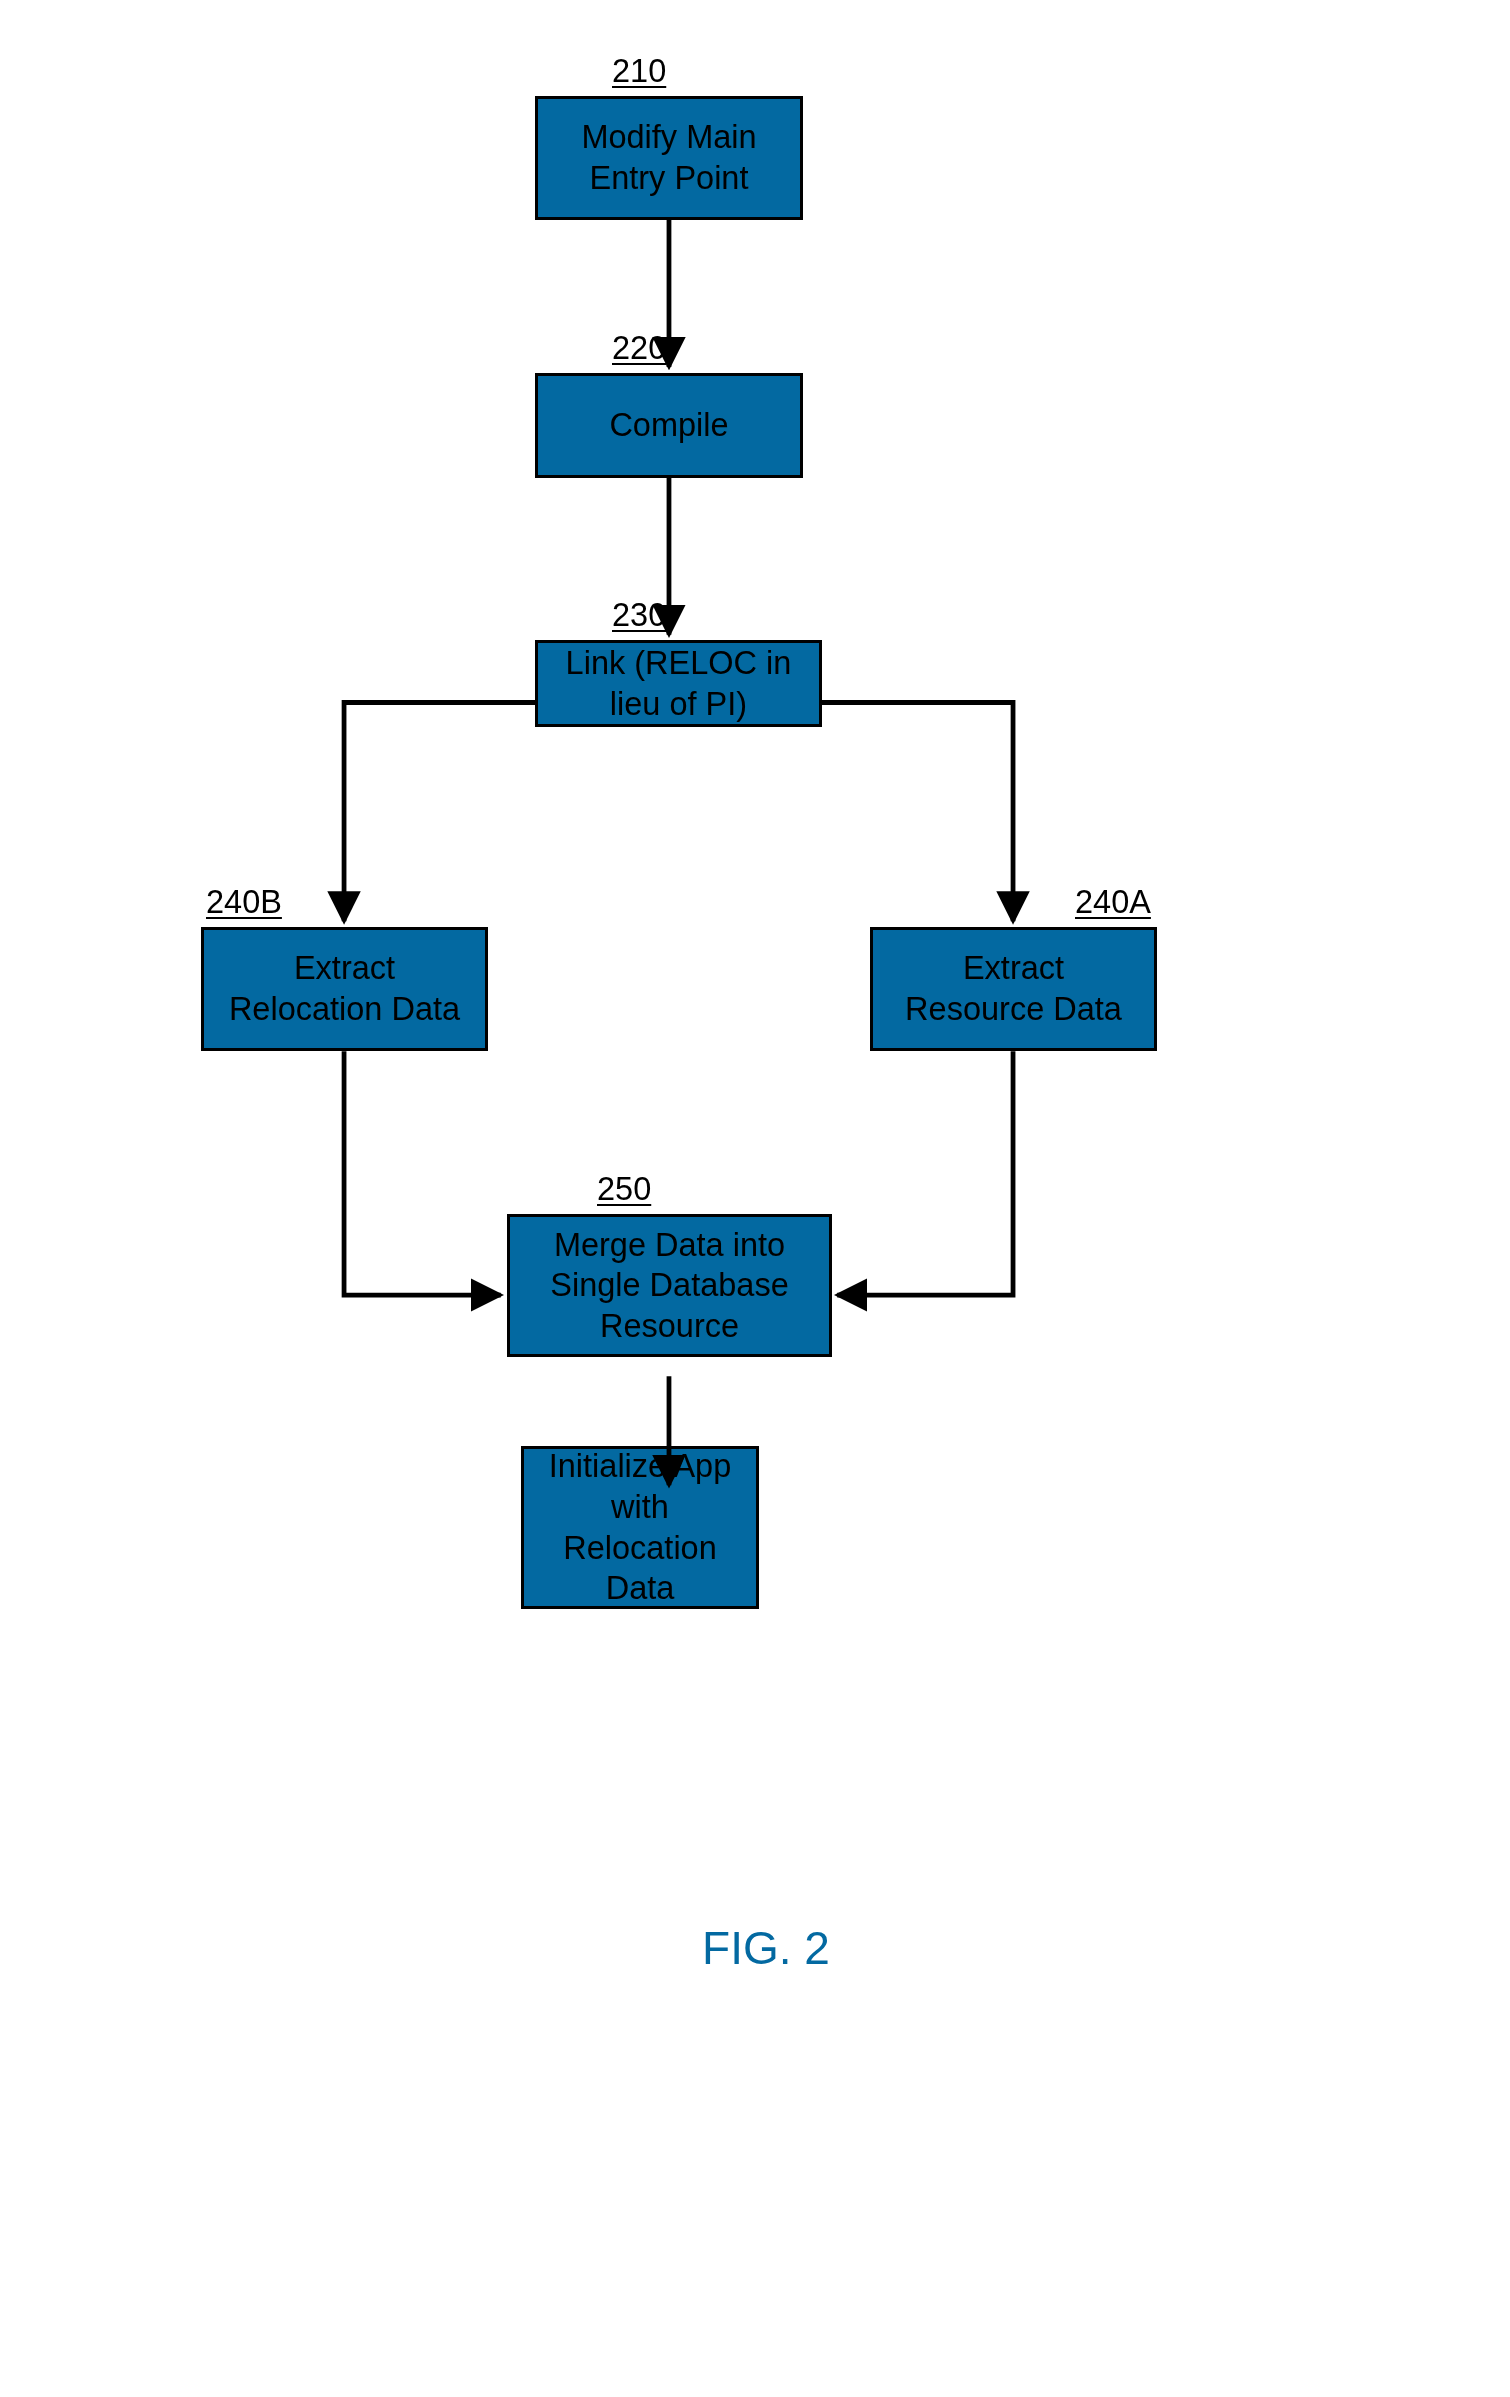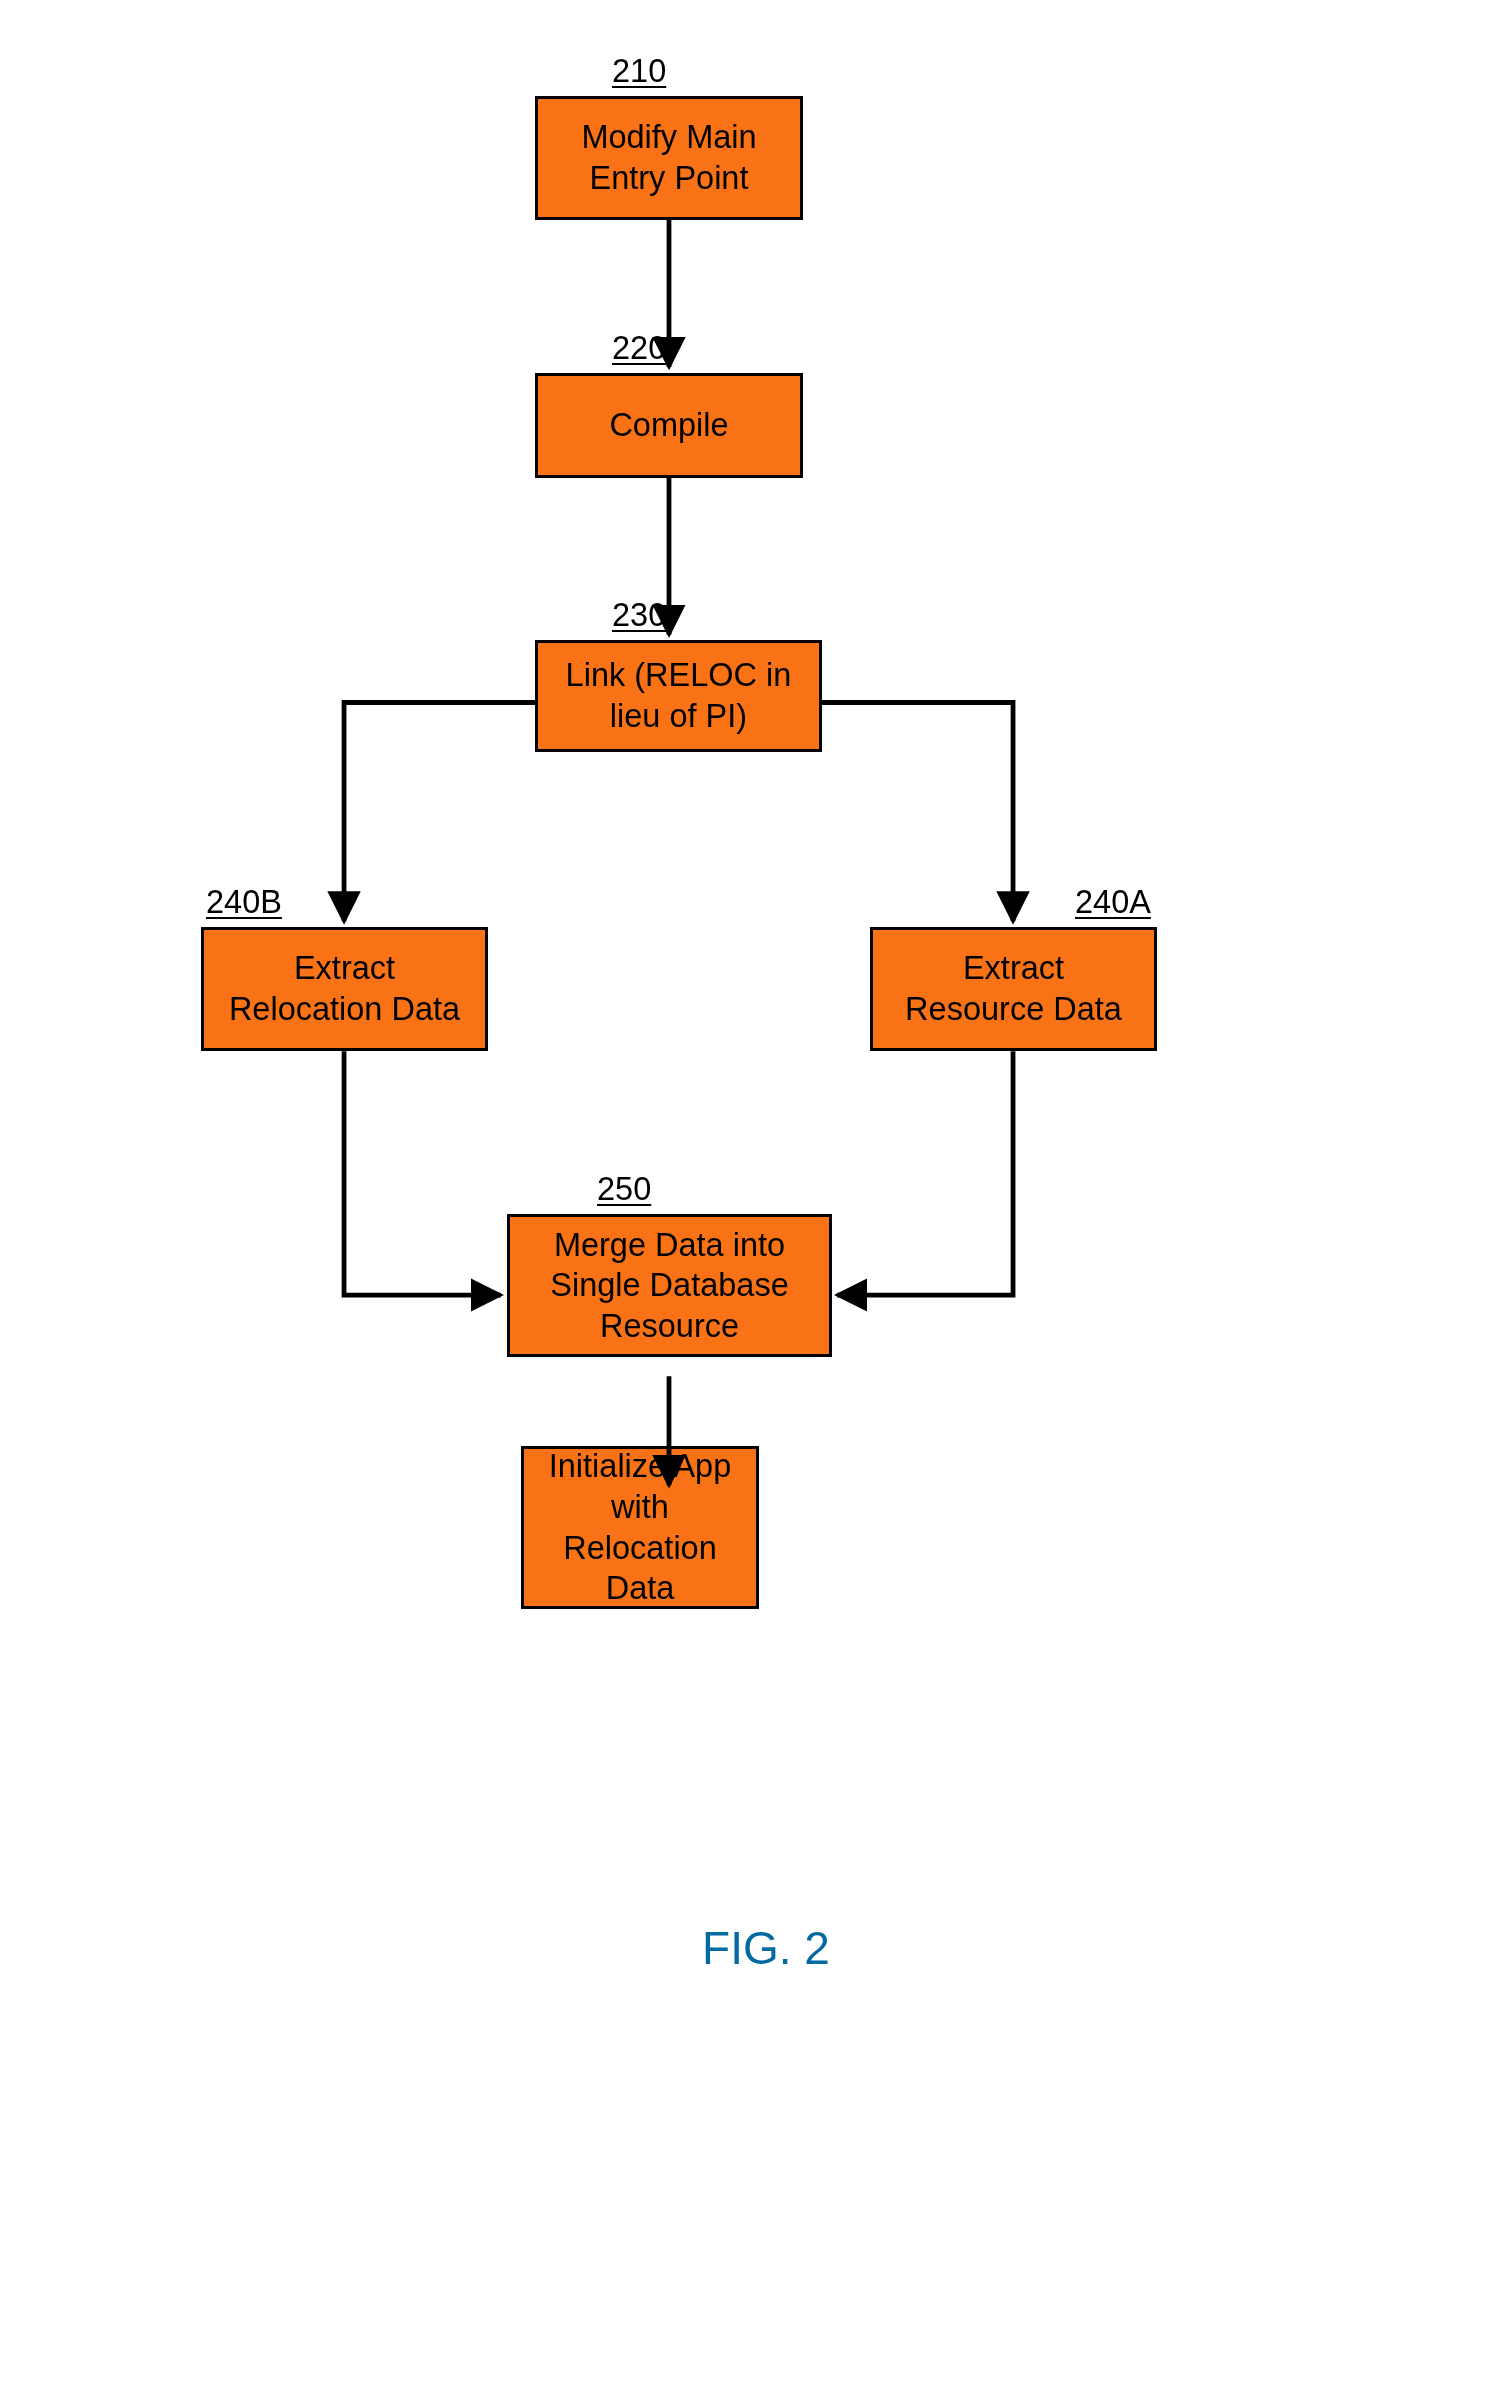--- a/index.html
+++ b/index.html
@@ -9,21 +9,21 @@
     font-family: Arial, Helvetica, sans-serif;
   }
   .canvas {
     position: relative;
     width: 1510px;
     height: 2397px;
   }
   .box {
     position: absolute;
     border: 3.8px solid #000;
-    background: #f97316;
+    background: #0369a1;
     display: flex;
     align-items: center;
     justify-content: center;
     text-align: center;
     font-size: 32.5px;
     line-height: 1.25;
     padding: 7.6px 9.6px;
     box-sizing: border-box;
   }
   .label {
@@ -59,21 +59,21 @@
   <div class="label" style="left:612px; top:53px;">210</div>
   <div class="label" style="left:612px; top:330px;">220</div>
   <div class="label" style="left:612px; top:597px;">230</div>
   <div class="label" style="left:206px; top:884px;">240B</div>
   <div class="label" style="left:1075px; top:884px; text-align:left;">240A</div>
   <div class="label" style="left:597px; top:1171px;">250</div>
   <div class="label" style="left:597px; top:1448px;">260</div>
 
   <div class="box" style="left:535px; top:96px;  width:268px; height:124px;">Modify Main<br>Entry Point</div>
   <div class="box" style="left:535px; top:373px;  width:268px; height:105px;">Compile</div>
-  <div class="box" style="left:535px; top:640px;  width:287px; height:112px;">Link (RELOC in<br>lieu of PI)</div>
+  <div class="box" style="left:535px; top:640px;  width:287px; height:87px;">Link (RELOC in<br>lieu of PI)</div>
   <div class="box" style="left:201px; top:927px;  width:287px; height:124px;">Extract<br>Relocation Data</div>
   <div class="box" style="left:870px; top:927px;  width:287px; height:124px;">Extract<br>Resource Data</div>
   <div class="box" style="left:507px; top:1214px; width:325px; height:143px;">Merge Data into<br>Single Database<br>Resource</div>
   <div class="box" style="left:521px; top:1426px; width:238px; height:163px;margin-top:20px;">Initialize  App<br>with Relocation<br>Data</div>
 
   <div class="caption" style="top:1921px;">FIG. 2</div>
 
   <svg class="connectors" viewBox="0 0 1580 2508">
     <defs>
       <marker id="arrow" viewBox="0 0 10 10" refX="9" refY="5" markerWidth="7" markerHeight="7" orient="auto-start-reverse">

